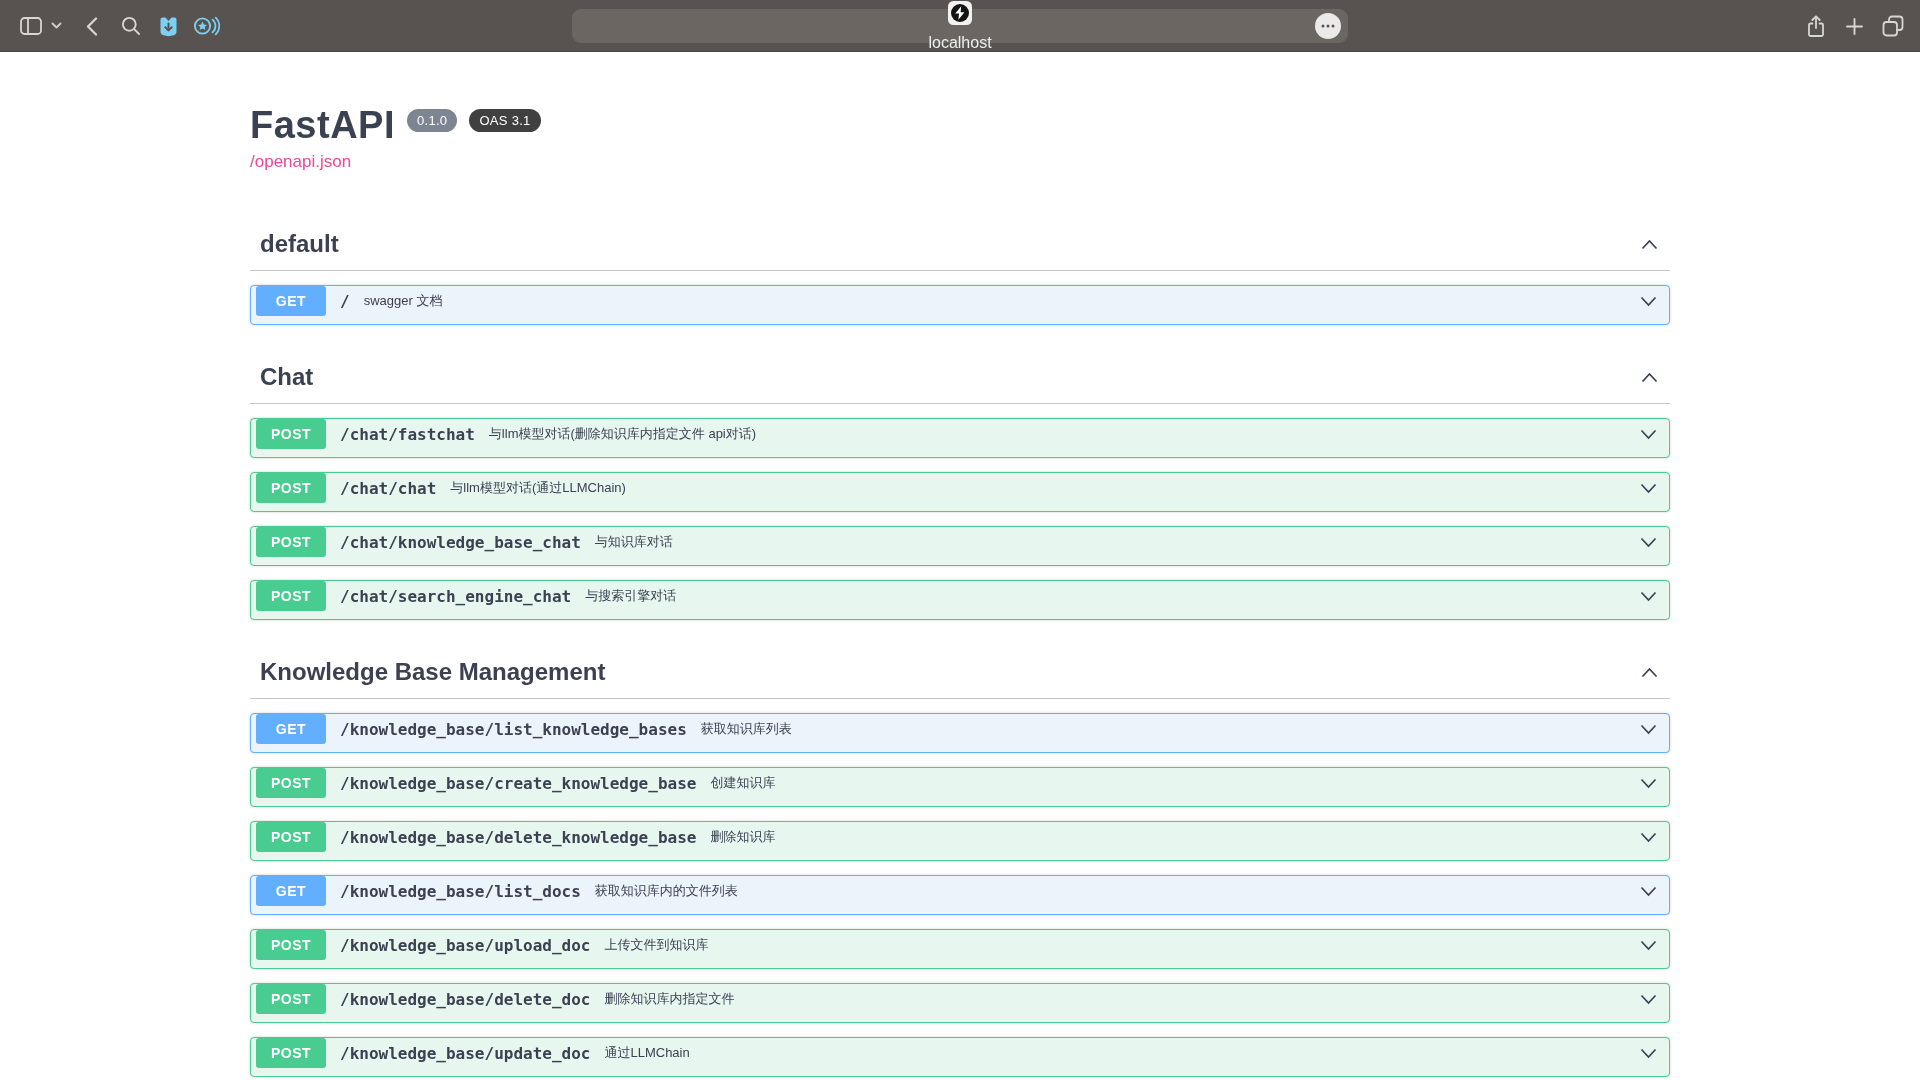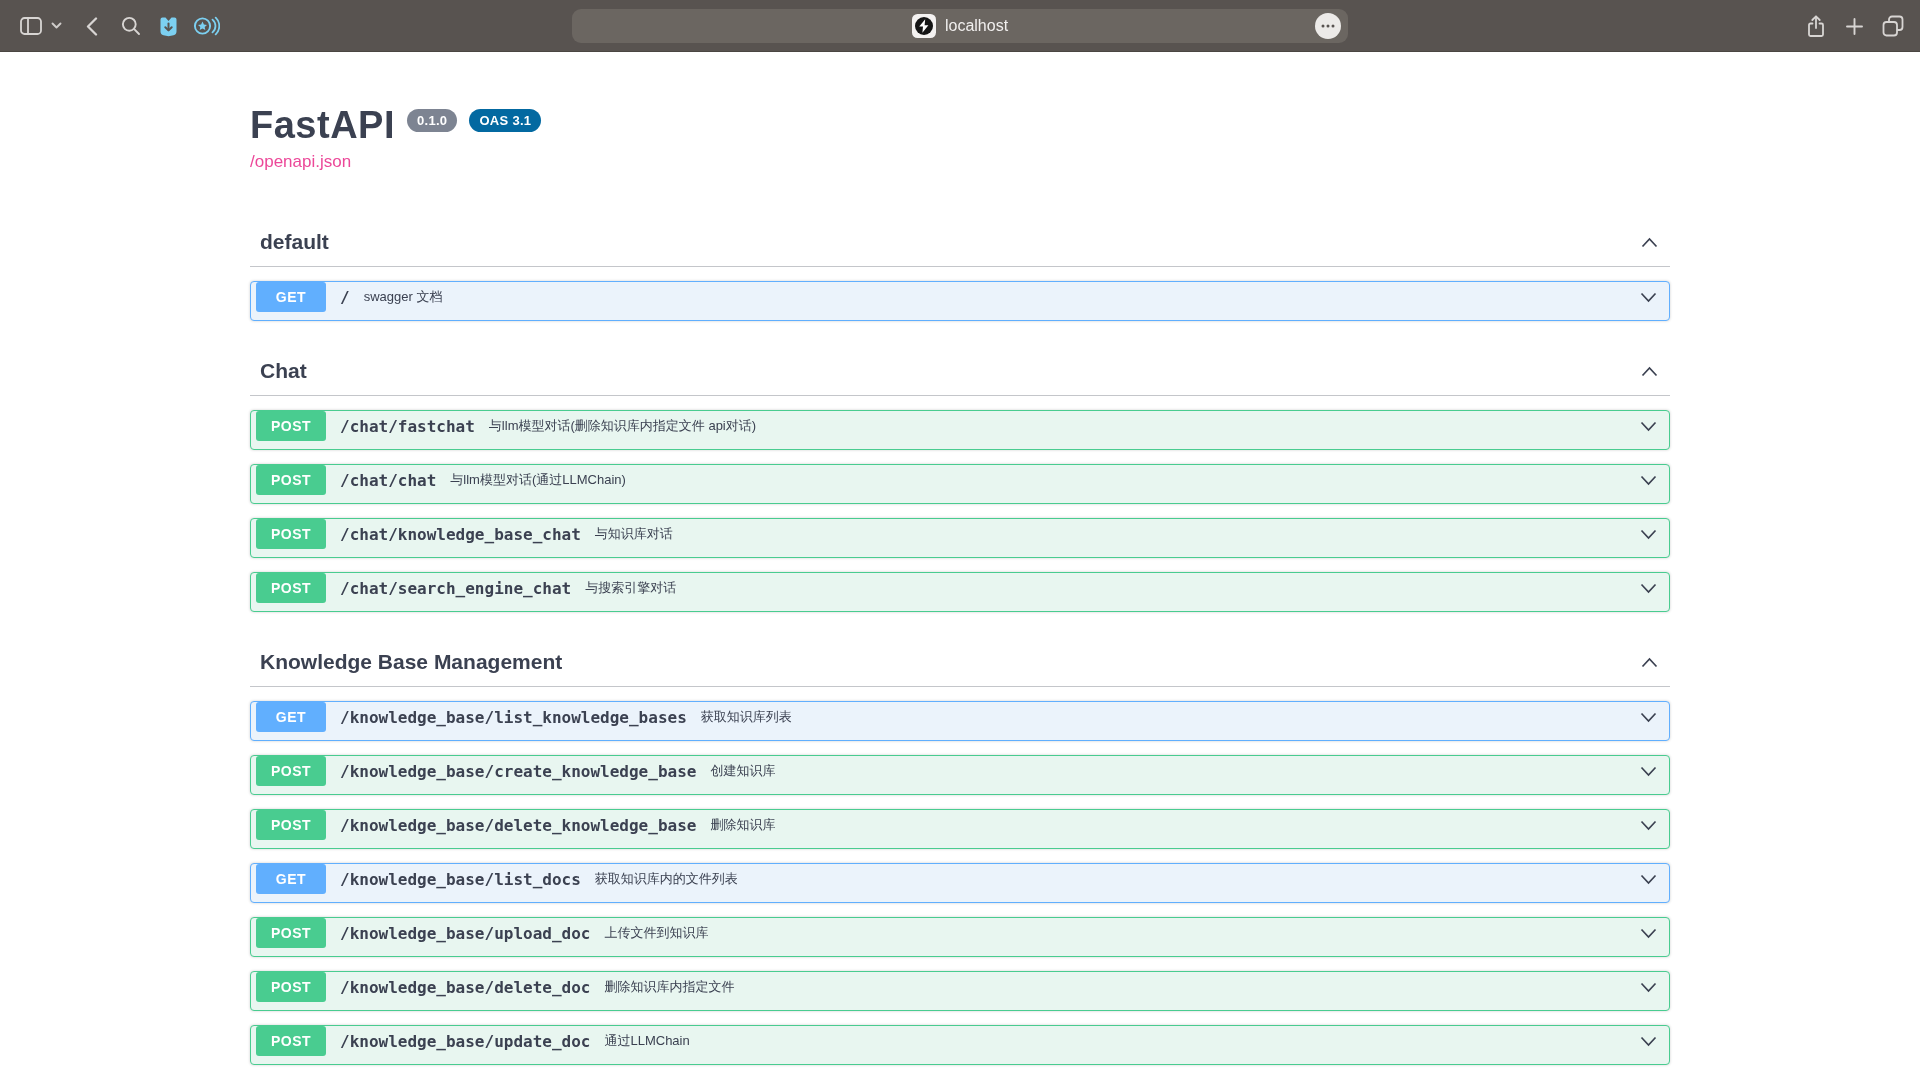--- a/index.html
+++ b/index.html
@@ -6,40 +6,40 @@
   html, body { width: 1920px; height: 1080px; overflow: hidden; }
   body { background: #ffffff; font-family: "Liberation Sans", sans-serif; }
 
   
   .browser-bar { position: relative; height: 52px; background: #585350; border-bottom: 1px solid #4a4642; }
   .tbi { position: absolute; top: 0; height: 52px; display: flex; align-items: center; justify-content: center; cursor: default; }
   .urlbar {
     position: absolute; left: 572px; top: 9px; width: 776px; height: 34px;
     background: #6b6661; border-radius: 9px;
     display: flex; align-items: center; justify-content: center; gap: 9px;
-    color: #f1efee; font-size: 16px;
+    color: #f1efee; font-size: 16px; flex-direction: column;
   }
   .page-menu-btn {
     position: absolute; right: 7px; top: 4px; width: 26px; height: 26px; border-radius: 50%;
     background: #eceae8; display: flex; align-items: center; justify-content: center;
   }
   .favicon-wrap { width: 24px; height: 24px; }
 
   
   .wrapper { width: 1420px; margin: 0 auto; }
   .info-block { padding-top: 52px; }
   .api-title { display: flex; align-items: flex-start; gap: 12px; font-size: 38px; font-weight: bold; color: #3b4151; letter-spacing: 0.5px; }
-  .badge { font-size: 13px; font-weight: bold; color: #ffffff; border-radius: 14px; padding: 4px 10px; margin-top: 5px; letter-spacing: 0.3px; }
+  .badge { font-size: 13px; font-weight: normal; color: #ffffff; border-radius: 14px; padding: 4px 10px; margin-top: 5px; letter-spacing: 0.3px; }
   .badge.version { background: #7d8492; }
-  .badge.oas { background: #0369a1; }
+  .badge.oas { background: #404040; }
   .spec-link { display: inline-block; margin-top: 5px; color: #ec4899; font-size: 17px; text-decoration: none; cursor: pointer; }
 
   .opblock-tag {
     display: flex; align-items: center; justify-content: space-between;
-    font-size: 21px; font-weight: bold; color: #3b4151;
+    font-size: 24px; font-weight: bold; color: #3b4151;
     padding: 8px 0 12px 10px; border-bottom: 1px solid rgba(59,65,81,.3);
     cursor: pointer;
   }
   .opblock-tag.first { margin-top: 50px; }
   .opblock-tag.later { margin-top: 30px; }
   .opblock-tag .chev { padding-right: 12px; display: flex; align-items: center; }
 
   .opblock {
     display: flex; align-items: center;
     height: 40px; margin-top: 14px; padding: 0 12px 8px 5px;

